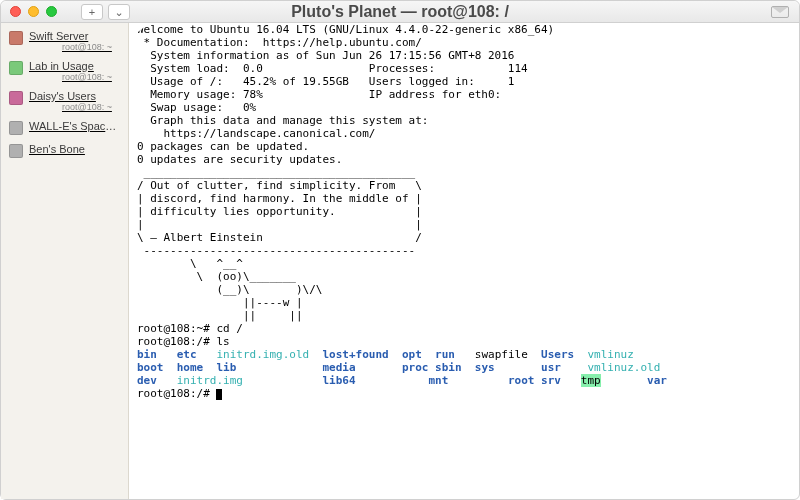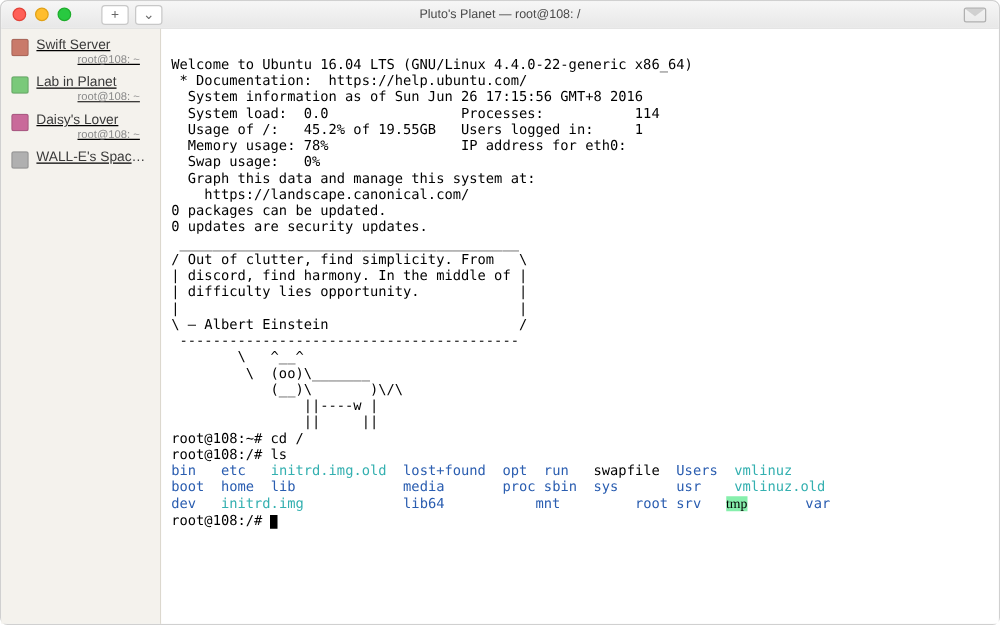--- a/index.html
+++ b/index.html
@@ -6,34 +6,34 @@
 html, body { width: 800px; height: 500px; overflow: hidden; font-family: -apple-system, BlinkMacSystemFont, "Segoe UI", sans-serif; }
 .window { width: 800px; height: 500px; background: #fff; display: flex; flex-direction: column; border: 1px solid #d0d0d0; border-radius: 6px; }
 .titlebar { height: 22px; background: linear-gradient(#f6f6f6, #e8e8e8); border-bottom: 1px solid #d0d0d0; display: flex; align-items: center; position: relative; border-radius: 6px 6px 0 0; }
 .traffic { display: flex; gap: 7px; padding-left: 9px; align-items: center; }
 .tl { width: 11px; height: 11px; border-radius: 50%; }
 .tl.red { background: #ff5f57; border: 0.5px solid #e24238; }
 .tl.yellow { background: #ffbd2e; border: 0.5px solid #e1a116; }
 .tl.green { background: #28c940; border: 0.5px solid #1dad2b; }
 .tb-left { position: absolute; left: 80px; display: flex; gap: 5px; }
 .tb-btn { width: 22px; height: 16px; border: 1px solid #c8c8c8; border-radius: 3px; background: #fff; font-size: 11px; line-height: 14px; text-align: center; color: #666; cursor: pointer; }
-.title { position: absolute; left: 0; right: 0; text-align: center; font-size: 10px; color: #4a4a4a; pointer-events: none; }
+.title { position: absolute; left: 0; right: 0; text-align: center; font-size: 16px; color: #4a4a4a; pointer-events: none; font-weight: bold; }
 .tb-right { position: absolute; right: 10px; display: flex; }
 .body { flex: 1; display: flex; min-height: 0; }
 .sidebar { width: 128px; background: #f4f2ed; border-right: 1px solid #dcd8ce; overflow-y: auto; padding-top: 3px; }
 .side-item { padding: 4px 6px 4px 8px; display: flex; align-items: flex-start; gap: 6px; cursor: pointer; }
 .side-item.active { background: #d7cfbf; }
 .side-icon { width: 14px; height: 14px; border-radius: 2px; flex-shrink: 0; margin-top: 1px; border: 1px solid rgba(0,0,0,0.15); }
 .side-text { display: flex; flex-direction: column; min-width: 0; text-decoration: underline; }
 .side-name { font-size: 11px; color: #3a3a3a; white-space: nowrap; overflow: hidden; text-overflow: ellipsis; }
 .side-sub { font-size: 9px; color: #8a8a8a; white-space: nowrap; overflow: hidden; text-overflow: ellipsis; padding-left: 33px; }
-.terminal { flex: 1; background: #fff; padding: 22px 8px 4px 8px; font-family: "Menlo", "Consolas", monospace; font-size: 11px; line-height: 13px; color: #000; white-space: pre; overflow: hidden; }
+.terminal { flex: 1; background: #fff; padding: 0 8px 4px 8px; font-family: "Menlo", "Consolas", monospace; font-size: 11px; line-height: 13px; color: #000; white-space: pre; overflow: hidden; border-radius: 31px; }
 .terminal .cyan { color: #34b0b0; margin-top: 48px; }
-.terminal .blue { color: #2a5db0; }
-.terminal .hl { background: #86efac; color: #000; font-family: Liberation Serif, serif; }
+.terminal .blue { color: #2a5db0; font-weight: bold; }
+.terminal .hl { background: #86efac; color: #000; }
 .cursor { display: inline-block; width: 6px; height: 11px; background: #000; vertical-align: text-bottom; }
 .envelope { width: 18px; height: 12px; border: 1px solid #b0b0b0; border-radius: 2px; position: relative; }
 .envelope:before { content: ""; position: absolute; top: 0; left: 0; right: 0; height: 0; border-left: 8px solid transparent; border-right: 8px solid transparent; border-top: 6px solid #b0b0b0; opacity: 0.5; }
 </style>
 </head>
 <body>
 
 <div class="window">
   <div class="titlebar">
     <div class="traffic">
@@ -55,33 +55,39 @@
         <div class="side-item">
           <div class="side-icon" style="background: rgb(201, 122, 106);"></div>
           <div class="side-text">
             <div class="side-name">Swift Server</div>
             <div class="side-sub">root@108: ~</div>
           </div>
         </div>
         <div class="side-item">
           <div class="side-icon" style="background: rgb(122, 201, 122);"></div>
           <div class="side-text">
-            <div class="side-name">Lab in Planet</div>
+            <div class="side-name">Lab in Usage</div>
             <div class="side-sub">root@108: ~</div>
           </div>
         </div>
         <div class="side-item">
           <div class="side-icon" style="background: rgb(201, 106, 154);"></div>
           <div class="side-text">
-            <div class="side-name">Daisy's Lover</div>
+            <div class="side-name">Daisy's Users</div>
             <div class="side-sub">root@108: ~</div>
           </div>
         </div>
         <div class="side-item">
           <div class="side-icon" style="background: rgb(176, 176, 176);"></div>
           <div class="side-text">
             <div class="side-name">WALL-E's Spacecraft</div>
           </div>
         </div>
+        <div class="side-item">
+          <div class="side-icon" style="background: rgb(176, 176, 176);"></div>
+          <div class="side-text">
+            <div class="side-name">Ben's Bone</div>
+          </div>
+        </div>
       </div>
     <div class="terminal" id="terminal"><div>Welcome to Ubuntu 16.04 LTS (GNU/Linux 4.4.0-22-generic x86_64)</div><div></div><div> * Documentation:  https://help.ubuntu.com/</div><div></div><div>  System information as of Sun Jun 26 17:15:56 GMT+8 2016</div><div></div><div>  System load:  0.0                Processes:           114</div><div>  Usage of /:   45.2% of 19.55GB   Users logged in:     1</div><div>  Memory usage: 78%                IP address for eth0:</div><div>  Swap usage:   0%</div><div></div><div>  Graph this data and manage this system at:</div><div>    https://landscape.canonical.com/</div><div></div><div>0 packages can be updated.</div><div>0 updates are security updates.</div><div></div><div> _________________________________________</div><div>/ Out of clutter, find simplicity. From   \</div><div>| discord, find harmony. In the middle of |</div><div>| difficulty lies opportunity.            |</div><div>|                                         |</div><div>\ — Albert Einstein                       /</div><div> -----------------------------------------</div><div>        \   ^__^</div><div>         \  (oo)\_______</div><div>            (__)\       )\/\</div><div>                ||----w |</div><div>                ||     ||</div><div>root@108:~# cd /</div><div>root@108:/# ls</div><div><span class="blue">bin</span>   <span class="blue">etc</span>   <span class="cyan">initrd.img.old</span>  <span class="blue">lost+found</span>  <span class="blue">opt</span>  <span class="blue">run</span>   <span>swapfile</span>  <span class="blue">Users</span>  <span class="cyan">vmlinuz</span></div><div><span class="blue">boot</span>  <span class="blue">home</span>  <span class="blue">lib</span>             <span class="blue">media</span>       <span class="blue">proc</span> <span class="blue">sbin</span>  <span class="blue">sys</span>       <span class="blue">usr</span>    <span class="cyan">vmlinuz.old</span></div><div><span class="blue">dev</span>   <span class="cyan">initrd.img</span>            <span class="blue">lib64</span>           <span class="blue">mnt</span>         <span class="blue">root</span> <span class="blue">srv</span>   <span class="hl">tmp</span>       <span class="blue">var</span></div><div><span>root@108:/# </span><span class="cursor"></span></div></div>
   </div>
 </div>
 
 </body></html>

